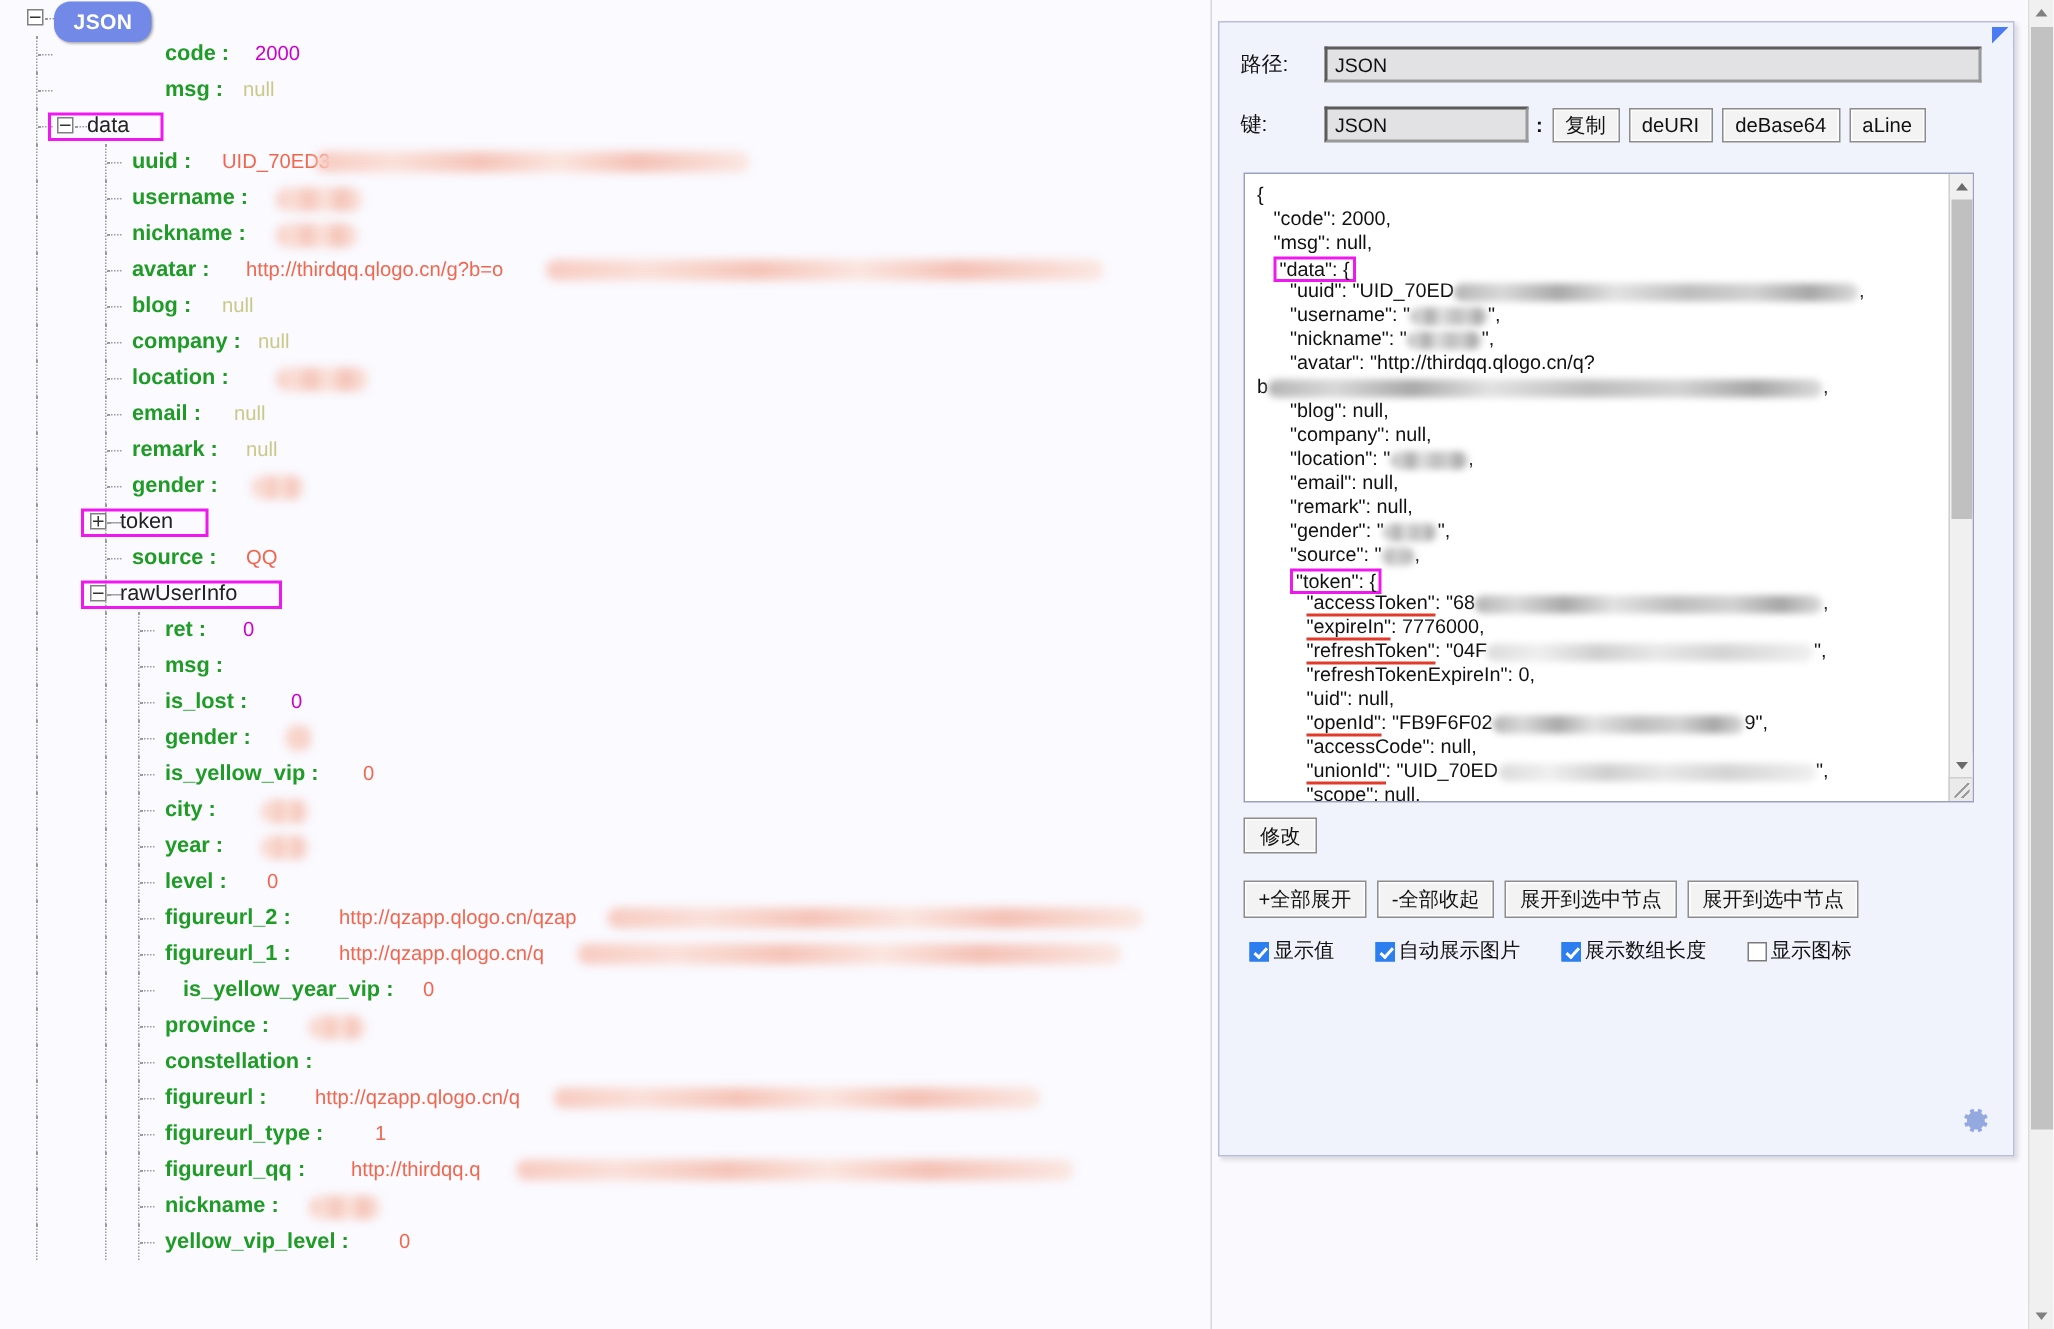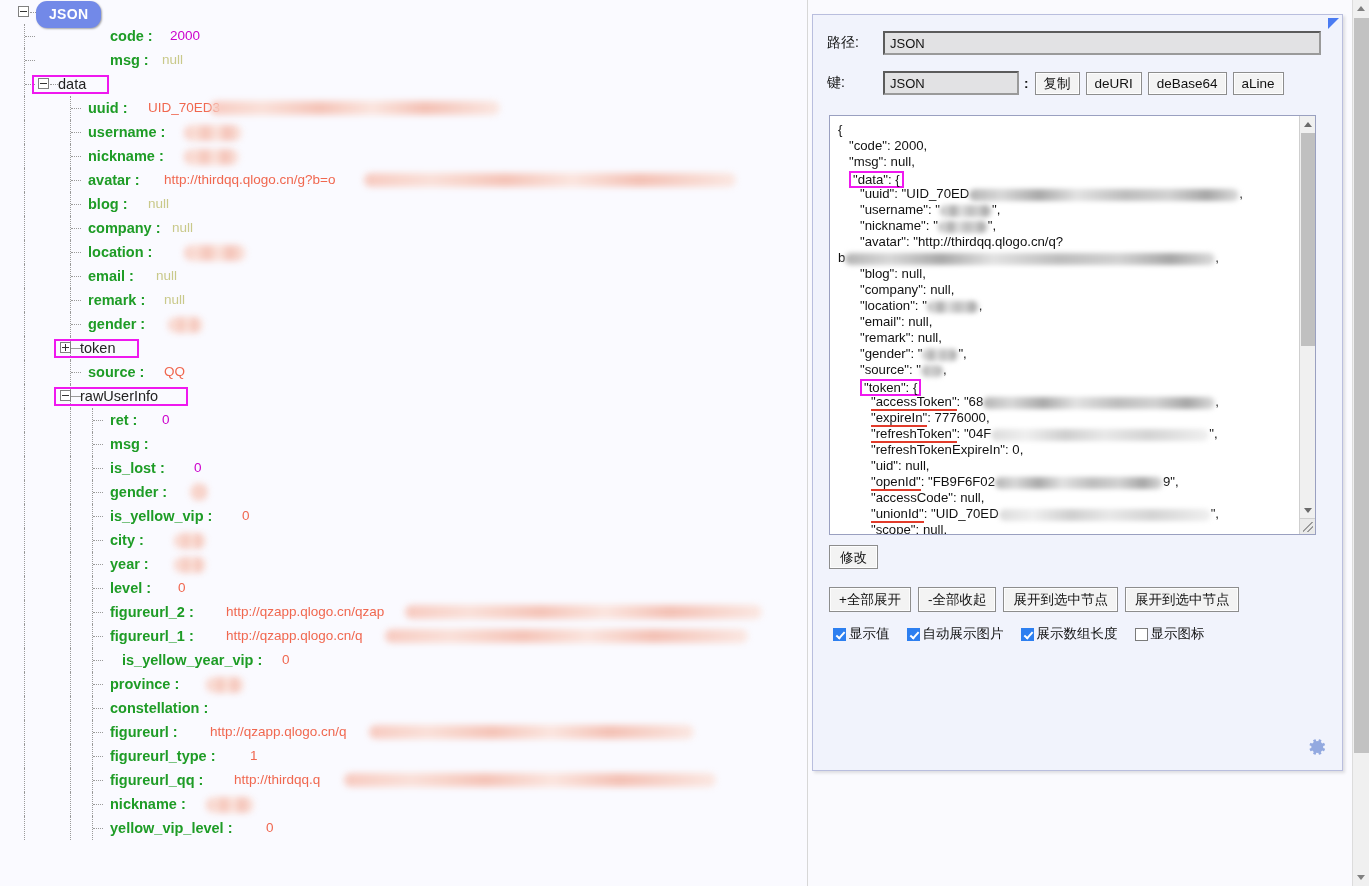--- a/index.html
+++ b/index.html
@@ -247,21 +247,21 @@
     background:
       linear-gradient(135deg, transparent 45%, #9b9b9b 45%, #9b9b9b 55%, transparent 55%),
       linear-gradient(135deg, transparent 70%, #9b9b9b 70%, #9b9b9b 80%, transparent 80%);
   }
 
   .chk-row {
     position: absolute;
     left: 26px;
     display: flex;
     align-items: flex-start;
-    gap: 6px;
+    gap: 16px;
     font-size: 13.5px;
     color: #111;
   }
   .chk {
     width: 13px; height: 13px;
     border: 1px solid #7a7a7a;
     background: #fff;
     position: relative;
     display: inline-block;
   }

